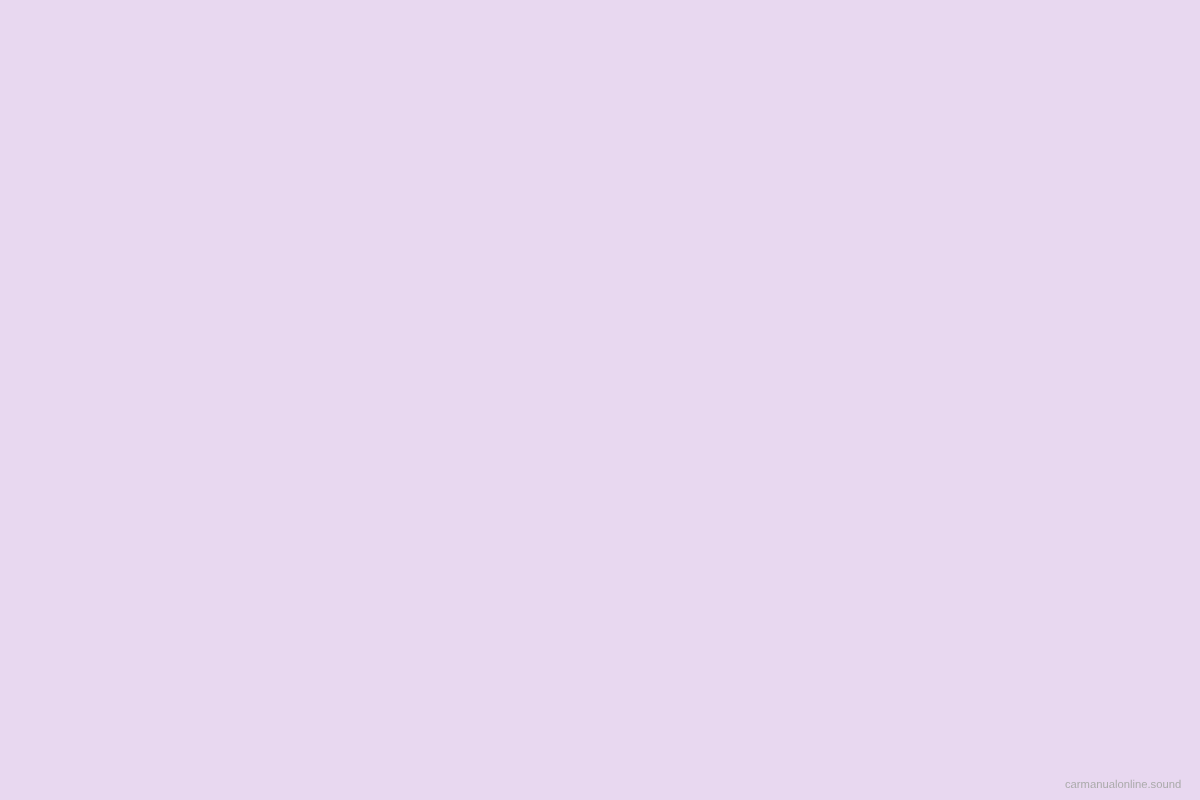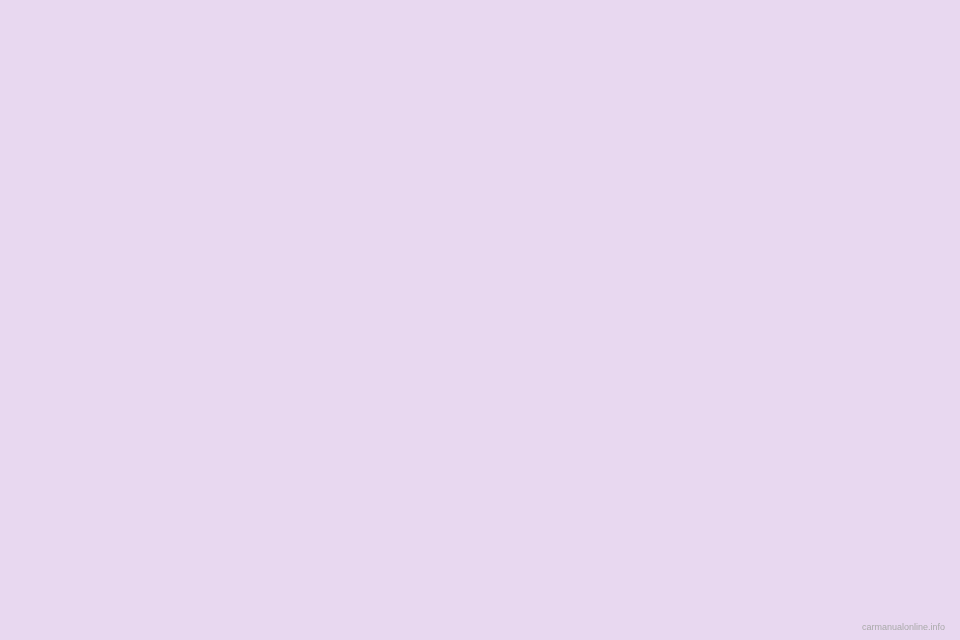--- a/index.html
+++ b/index.html
@@ -319,13 +319,13 @@
         </div>
         <div style="display: flex; align-items: flex-start; margin-bottom: 3px; padding-left: 14px;">
           <span style="min-width: 13px; height: 13px; background: rgb(136, 136, 136); color: white; font-size: 8px; font-weight: bold; display: flex; align-items: center; justify-content: center; border-radius: 2px; margin-right: 5px; margin-top: 2px; flex-shrink: 0;">3</span>
           <span style="font-size: 10px; font-weight: normal; color: rgb(34, 34, 34); line-height: 1.35;">Reset sound settings</span>
         </div>
       </div>
   </div>
 
 </div>
 
-<div class="watermark">carmanualonline.info</div>
+<div class="watermark">carmanualonline.sound</div>
 
 </body></html>

